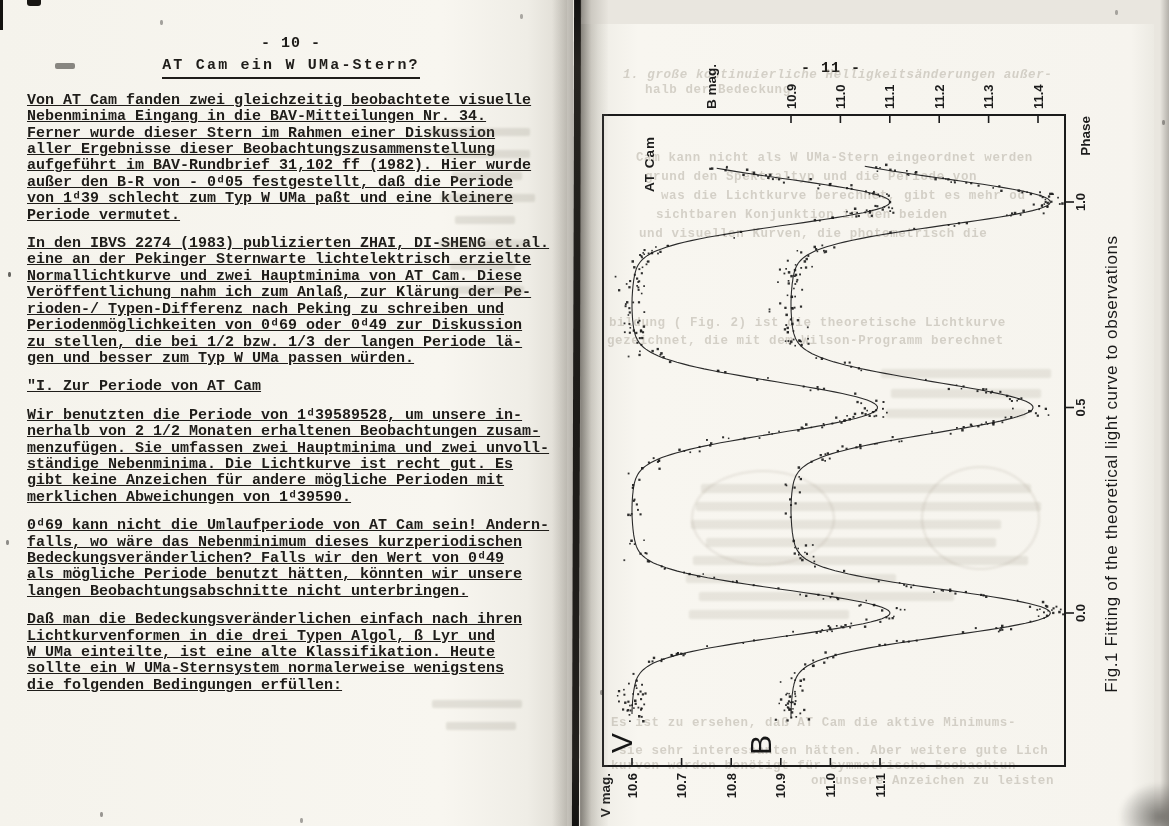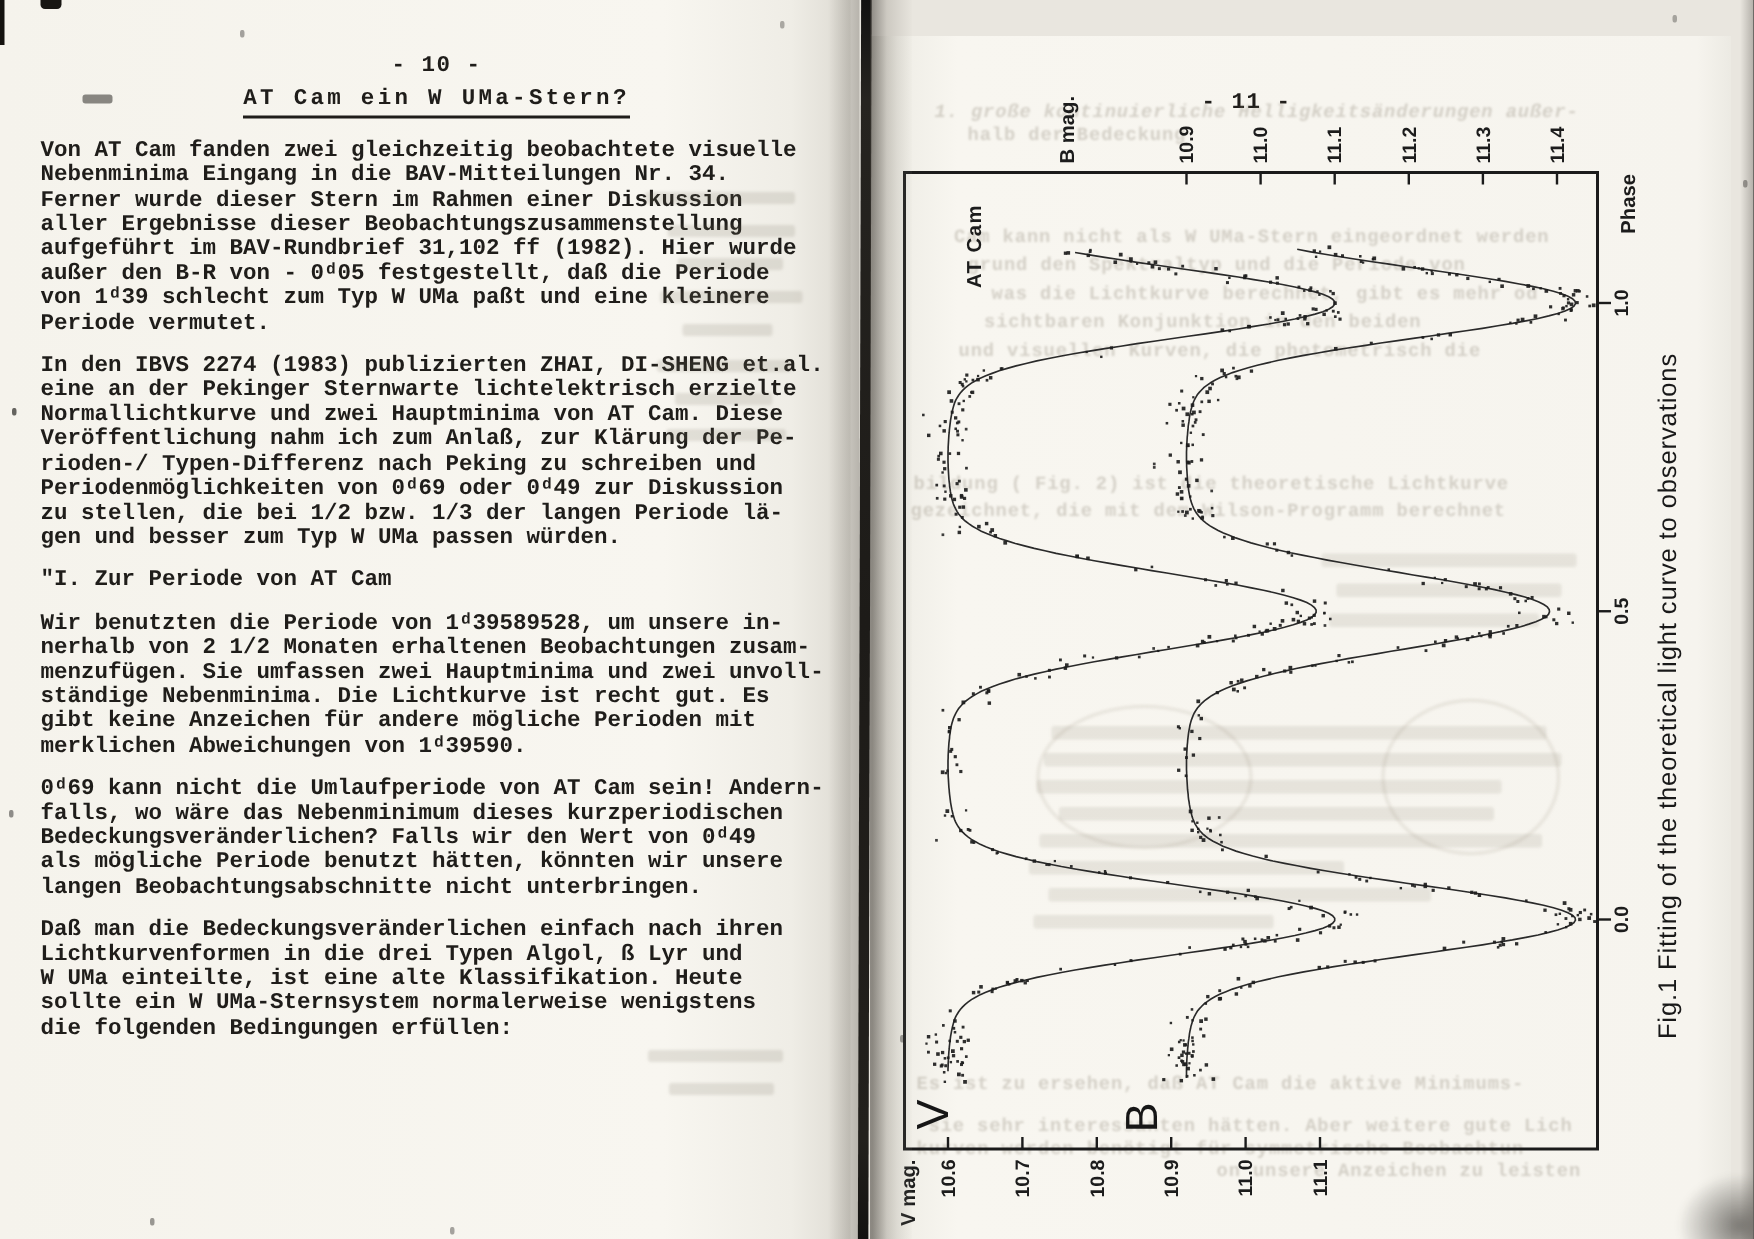--- a/index.html
+++ b/index.html
@@ -7,21 +7,21 @@
         font-family:"Liberation Mono","DejaVu Sans Mono",monospace;}
   .page{position:absolute;top:0;height:826px;background:#f7f5ef;}
   .page-left{left:0;width:567px;background:linear-gradient(90deg,#f5f3ec 0%,#f8f6f0 78%,#efede6 93%,#dddad2 100%);}
   .page-right{left:581px;width:573px;background:linear-gradient(90deg,#d8d5cd 0%,#efede6 3%,#f8f6f0 10%,#f6f4ee 96%,#eceae3 100%);margin-top:24px;}
   
   .textcol{position:absolute;left:27px;top:36px;width:528px;color:#1f1d1a;
            font-size:15px;line-height:16.4px;font-weight:700;}
   .pageno{text-align:center;margin-bottom:6px;letter-spacing:1px;}
   .titlewrap{text-align:center;margin-bottom:14px;}
   .title{display:inline-block;letter-spacing:2.2px;border-bottom:2px solid #1f1d1a;padding-bottom:2px;}
-  .para{white-space:pre;margin-bottom:12px;}
+  .para{white-space:pre;margin-bottom:12px;text-decoration:underline;}
   
   .pageno-r{position:absolute;left:200px;top:36px;width:100px;text-align:center;color:#1f1d1a;
             font-size:15px;font-weight:700;letter-spacing:1px;}
   
   svg.figure{position:absolute;left:598px;top:28px;}
   .frame{fill:none;stroke:#1b1b1b;stroke-width:2;}
   .tick{stroke:#1b1b1b;stroke-width:1.6;}
   .tick-label{font-family:"Liberation Sans","DejaVu Sans",sans-serif;font-size:13px;font-weight:700;fill:#1c1c1c;}
   .axis-title{font-family:"Liberation Sans","DejaVu Sans",sans-serif;font-size:13.5px;font-weight:700;fill:#1c1c1c;}
   .star-label{font-family:"Liberation Sans","DejaVu Sans",sans-serif;font-size:13.5px;font-weight:700;fill:#1c1c1c;letter-spacing:1px;}

